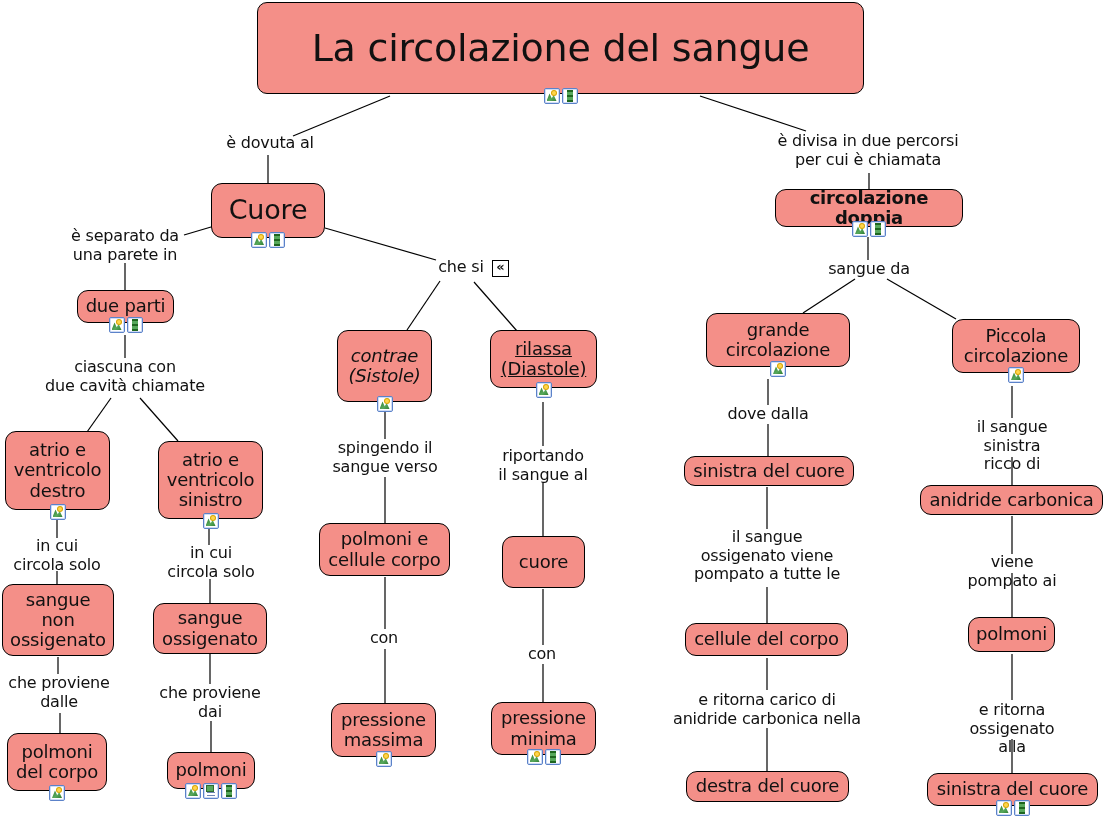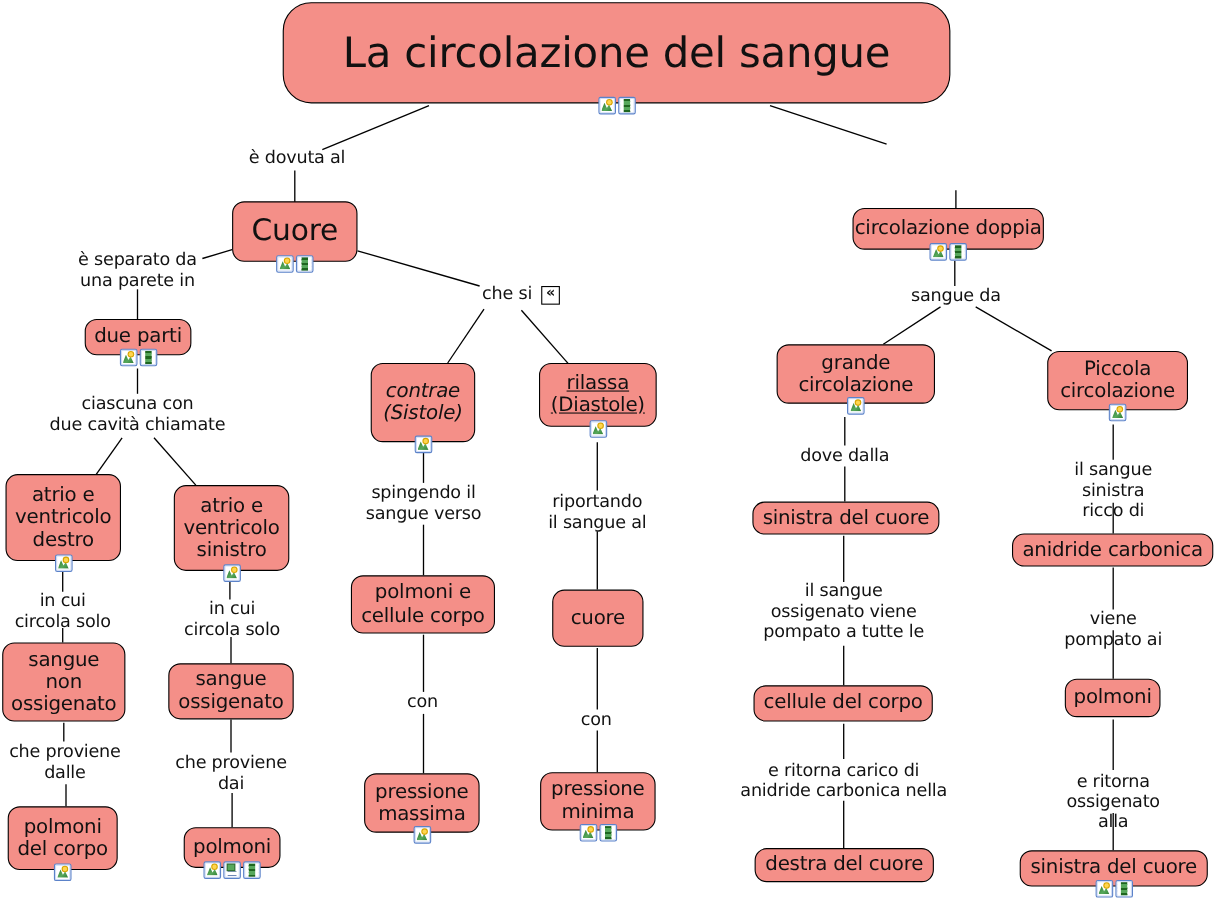--- a/index.html
+++ b/index.html
@@ -132,34 +132,36 @@
   <div class="link-label" style="left:210px;top:684px;">che proviene
 dai</div>
   <div class="link-label" style="left:461px;top:258px;">che si</div>
   <div class="collapse-box" style="left:492px;top:260px;">«</div>
   <div class="link-label" style="left:385px;top:439px;">spingendo il
 sangue verso</div>
   <div class="link-label" style="left:543px;top:447px;">riportando
 il sangue al</div>
   <div class="link-label" style="left:384px;top:629px;">con</div>
   <div class="link-label" style="left:542px;top:645px;">con</div>
+  <div class="link-label" style="left:868px;top:132px;">è divisa in due percorsi
+per cui è chiamata</div>
   <div class="link-label" style="left:869px;top:260px;">sangue da</div>
   <div class="link-label" style="left:768px;top:405px;">dove dalla</div>
   <div class="link-label" style="left:1012px;top:418px;">il sangue sinistra
 ricco di</div>
   <div class="link-label" style="left:767px;top:528px;">il sangue
 ossigenato viene
 pompato a tutte le</div>
   <div class="link-label" style="left:767px;top:691px;">e ritorna carico di
 anidride carbonica nella</div>
   <div class="link-label" style="left:1012px;top:553px;">viene pompato ai</div>
   <div class="link-label" style="left:1012px;top:701px;">e ritorna
 ossigenato alla</div>
 
-  <div class="concept" style="left:257px;top:2px;width:607px;height:92px;font-size:38px;border-radius:26px;">
+  <div class="concept" style="left:257px;top:2px;width:607px;height:92px;font-size:38px;border-radius:10px;">
     <span class="concept-label">La circolazione del sangue</span>
     <div class="icon-row">
         <span class="res-icon image"></span>
         <span class="res-icon video"></span>
       </div>
   </div>
 
   <div class="concept" style="left:211px;top:183px;width:114px;height:55px;font-size:27px;">
     <span class="concept-label">Cuore</span>
     <div class="icon-row">
@@ -257,21 +259,21 @@
 
   <div class="concept" style="left:491px;top:702px;width:105px;height:53px;font-size:18px;">
     <span class="concept-label">pressione
 minima</span>
     <div class="icon-row">
         <span class="res-icon image"></span>
         <span class="res-icon video"></span>
       </div>
   </div>
 
-  <div class="concept" style="left:775px;top:189px;width:174px;height:38px;font-size:18px;">
+  <div class="concept" style="left:775px;top:189px;width:188px;height:38px;font-size:18px;font-weight:bold;">
     <span class="concept-label">circolazione doppia</span>
     <div class="icon-row">
         <span class="res-icon image"></span>
         <span class="res-icon video"></span>
       </div>
   </div>
 
   <div class="concept" style="left:706px;top:313px;width:144px;height:54px;font-size:18px;">
     <span class="concept-label">grande
 circolazione</span>

